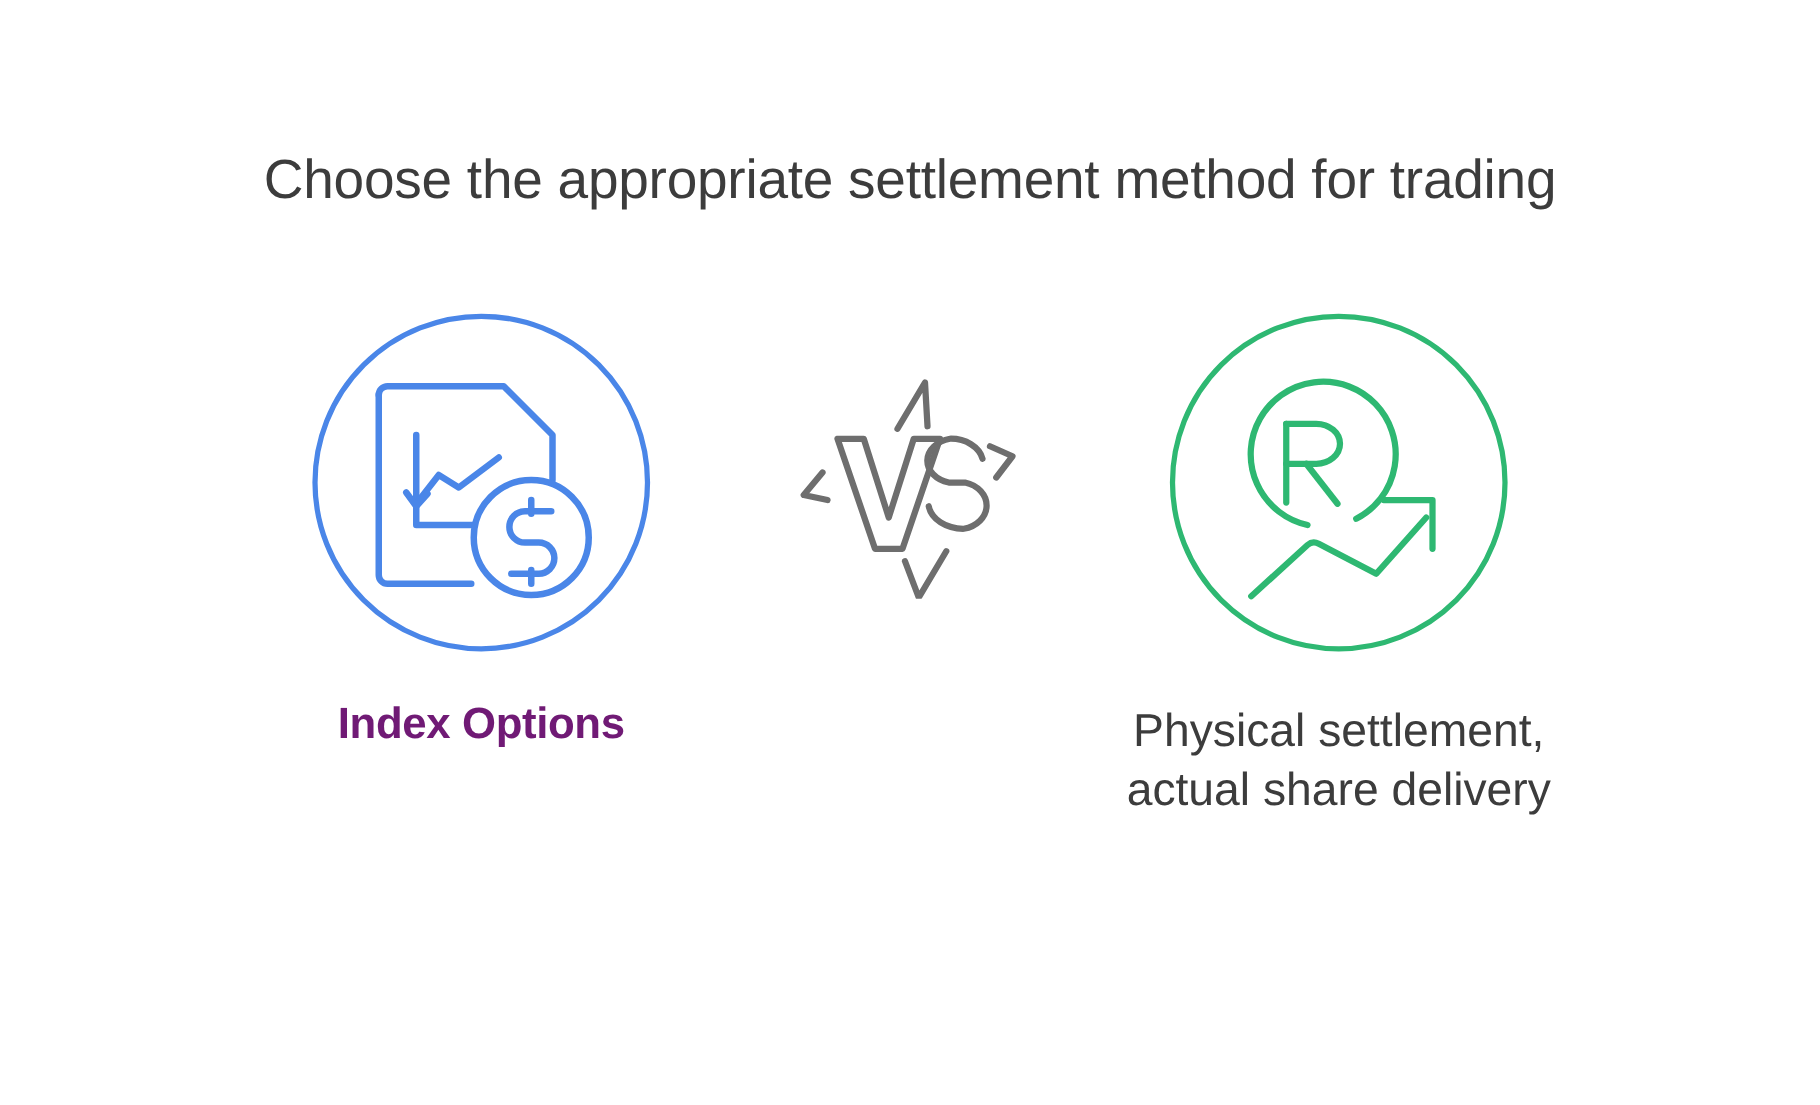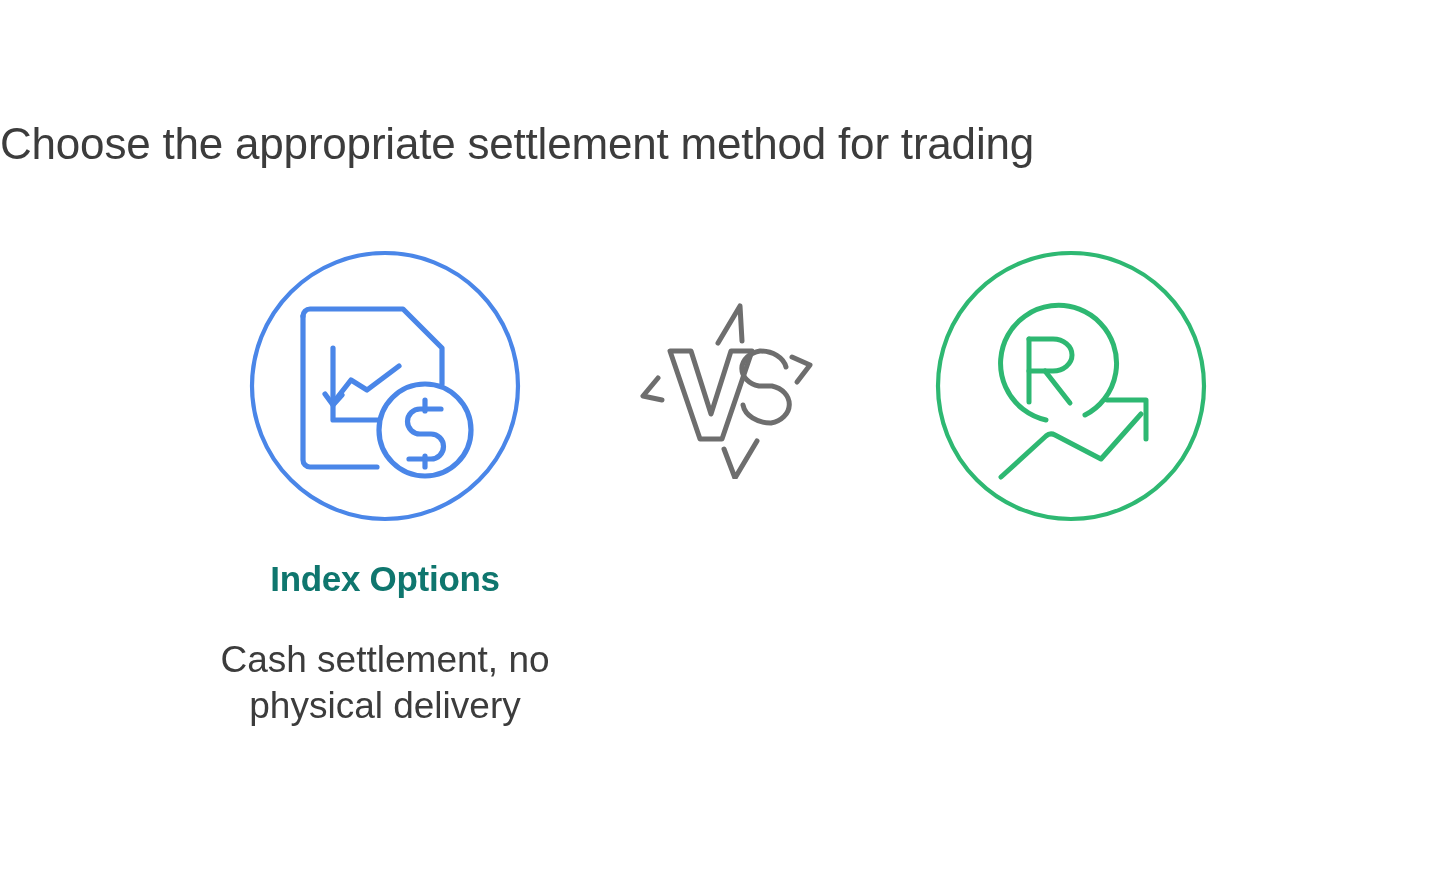--- a/index.html
+++ b/index.html
@@ -19,20 +19,21 @@
     height: 884px;
     background: #ffffff;
   }
 
   
   .heading {
     position: absolute;
     top: 118px;
     left: 0;
     width: 1456px;
+    text-align: center;
     font-size: 44px;
     font-weight: 400;
     letter-spacing: -0.2px;
     color: #3c3c3c;
     line-height: 1.18;
     white-space: nowrap;
   }
 
   
   .compare-row {
@@ -67,21 +68,21 @@
 
   .card-title {
     margin-top: 36px;
     font-size: 35px;
     font-weight: bold;
     letter-spacing: -0.3px;
     line-height: 1.1;
     white-space: nowrap;
   }
 
-  .card-title.blue  { color: #0f766e; }
+  .card-title.blue  { color: #701a75; }
   .card-title.green { color: #2eb872; }
 
   .card-desc {
     margin-top: 38px;
     font-size: 37px;
     font-weight: 400;
     color: #3c3c3c;
     text-align: center;
     line-height: 1.26;
     max-width: 430px;
@@ -136,21 +137,20 @@
                    h11
                    a12.5 12.5 0 0 1 0 25
                    h-22" fill="none" stroke="#4a86e8" stroke-width="5.2" stroke-linecap="round" stroke-linejoin="round"></path>
           <path d="M178 152 V163" fill="none" stroke="#4a86e8" stroke-width="5.2" stroke-linecap="round"></path>
           <path d="M178 208 V219" fill="none" stroke="#4a86e8" stroke-width="5.2" stroke-linecap="round"></path>
         </svg>
       </div>
 
       <div class="card-title blue">Index Options</div>
 
-      <div class="card-desc">Cash settlement, no physical delivery</div>
     </div>
 
     <div class="vs-wrap">
       <svg width="176" height="186" viewBox="0 0 176 186">
         <g fill="none" stroke="#6e6e6e" stroke-width="5" stroke-linecap="round" stroke-linejoin="round">
 
           <path d="M30 58
                    h21
                    l20 63
                    l20 -63
@@ -195,16 +195,17 @@
                    L113 188
                    a8 8 0 0 1 9 -1
                    L168 211
                    L208 166" fill="none" stroke="#2eb872" stroke-width="5" stroke-linecap="round" stroke-linejoin="round"></path>
 
           <path d="M174 152 H213 V191" fill="none" stroke="#2eb872" stroke-width="5" stroke-linecap="round" stroke-linejoin="round"></path>
         </svg>
       </div>
 
 
+      <div class="card-desc">Physical settlement, actual share delivery</div>
     </div>
 
   </div>
 </div>
 
 </body></html>

